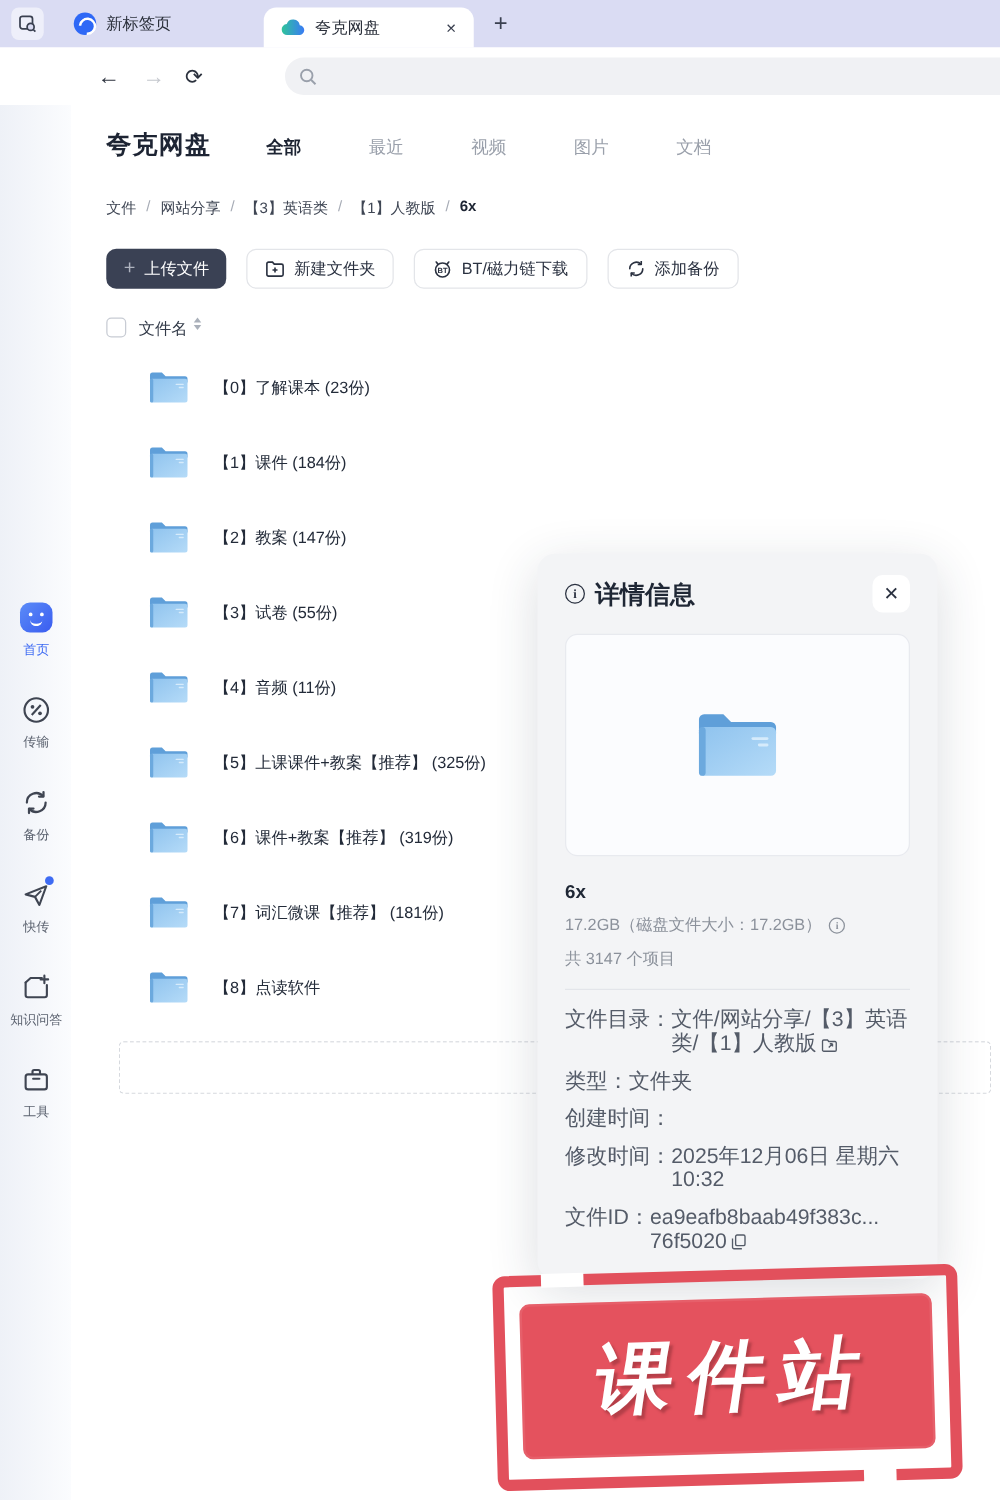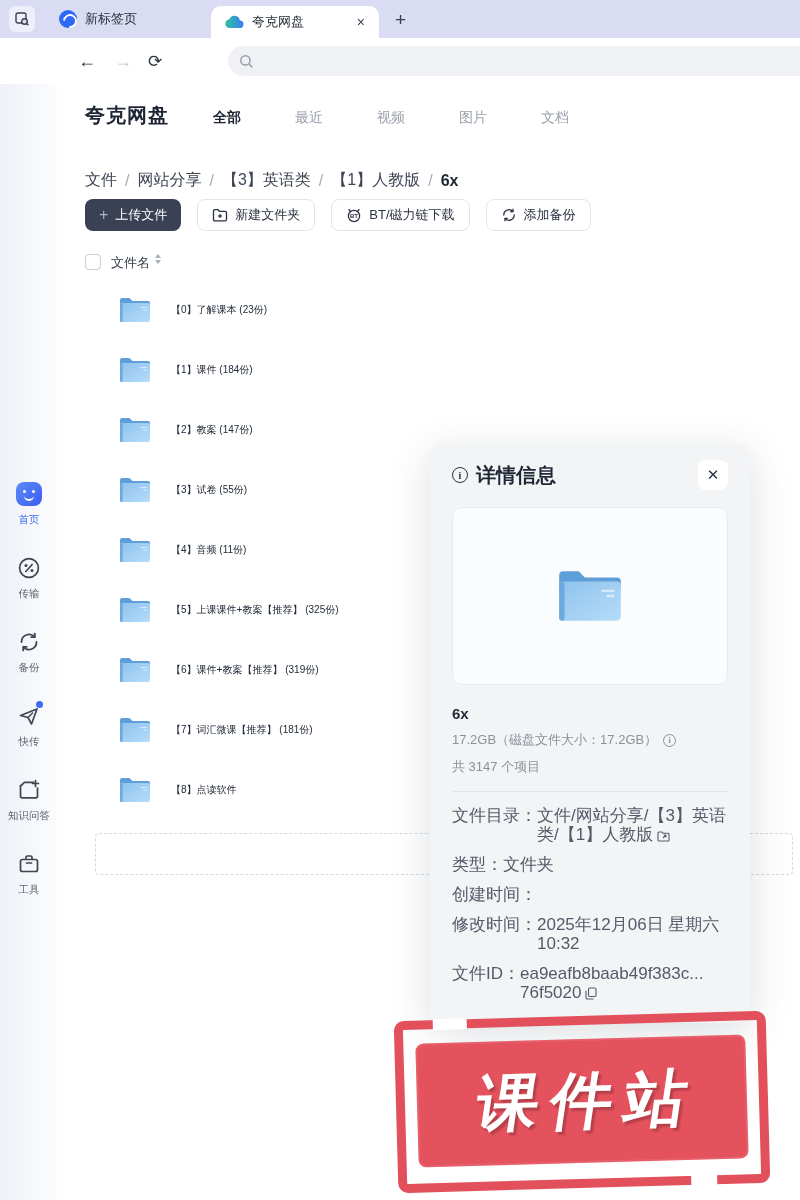--- a/index.html
+++ b/index.html
@@ -36,21 +36,21 @@
   .home-badge::before { content:""; position:absolute; left:7px; top:8px; width:3px; height:3px; border-radius:50%; background:#fff; box-shadow:9px 0 0 #fff; }
   .home-badge::after { content:""; position:absolute; left:8px; top:12px; width:10px; height:5px; border-bottom:2px solid #fff; border-radius:0 0 8px 8px; }
   .dot-badge { position:absolute; right:-1px; top:-1px; width:7px; height:7px; border-radius:50%; background:#3e6bf3; }
   
   .content { position:absolute; left:57px; top:84px; width:743px; height:1116px; background:#fff; }
   .page-head { position:absolute; left:28px; top:18px; display:flex; align-items:baseline; }
   .page-title { font-size:20px; font-weight:bold; color:#1d2433; letter-spacing:1px; }
   .ftabs { display:flex; margin-left:44px;font-family:Liberation Serif, serif; }
   .ftab { font-size:14px; color:#9aa0ab; margin-right:54px; }
   .ftab.active { color:#1d2433; font-weight:bold; }
-  .crumbs { position:absolute; left:28px; top:74px; font-size:16px; color:#3f4654; display:flex; align-items:center;margin-top:12px; }
+  .crumbs { position:absolute; left:28px; top:74px; font-size:12px; color:#3f4654; display:flex; align-items:flex-start; }
   .crumb { color:#3f4654; }
   .crumb-sep { color:#a6abb5; margin:0 8px; }
   .crumb-cur { font-weight:bold; color:#1d2433; }
   
   .actions { position:absolute; left:28px; top:115px; display:flex; gap:16px; }
   .btn { height:32px; display:flex; align-items:center; gap:7px; padding:0 14px; border-radius:8px; font-size:13px; }
   .btn-primary { background:#3a4154; color:#ffffff; }
   .btn-primary .plus { color:#aeb3bf; font-size:16px; line-height:1; }
   .btn-ghost { background:#fff; border:1px solid #e3e5e9; color:#2a3140; }
   .ico-16 { width:16px; height:16px; flex:0 0 auto; }
@@ -58,21 +58,21 @@
   .list-head { position:absolute; left:28px; top:170px; display:flex; }
   .chk { width:16px; height:16px; border:1.5px solid #c8ccd4; border-radius:4px; background:#fff; }
   .list-head .lh-label { margin-left:10px; font-size:13px; color:#333b49; }
   .sort { display:flex; flex-direction:column; margin-left:5px; gap:2px; }
   .sort i { display:block; width:0; height:0; border-left:3.5px solid transparent; border-right:3.5px solid transparent; }
   .sort .up { border-bottom:4px solid #aab0ba; }
   .sort .down { border-top:4px solid #aab0ba; }
   .rows { position:absolute; left:28px; top:196px; width:700px; }
   .frow { height:60px; display:flex; align-items:center; }
   .frow svg { margin-left:32px; flex:0 0 auto; }
-  .frow-label { margin-left:18px; font-size:10px; color:#232b39; }
+  .frow-label { margin-left:18px; font-size:13px; color:#232b39; }
   .dropzone { position:absolute; left:38px; top:749px; width:698px; height:42px; border:1px dashed #d6d9de; border-radius:4px; }
   
   .panel { position:absolute; left:430px; top:443px; width:320px; height:580px; background:#f3f4f6; border-radius:14px; box-shadow:0 10px 40px rgba(40,50,70,.16); padding:0 22px; z-index:5; }
   .p-head { height:64px; display:flex; align-items:center; gap:8px; }
   .p-title { font-size:20px; font-weight:bold; color:#1f2735; }
   .p-close { margin-left:auto; width:30px; height:30px; border-radius:8px; background:#ffffff; display:flex; align-items:center; justify-content:center; font-size:15px; color:#2a3140; }
   .info-ico { width:16px; height:16px; border:1.4px solid #2a3140; border-radius:50%; display:inline-flex; align-items:center; justify-content:center; font-size:10px; font-weight:bold; color:#2a3140; font-family:"Liberation Serif",serif; flex:0 0 auto; }
   .info-ico.small { width:13px; height:13px; border-color:#8b919b; color:#8b919b; font-size:8px; }
   .p-card { height:178px; background:#fbfcfe; border:1px solid #e8eaef; border-radius:10px; display:flex; align-items:center; justify-content:center; }
   .p-name { margin-top:20px; font-size:15px; font-weight:bold; color:#1f2735; }

